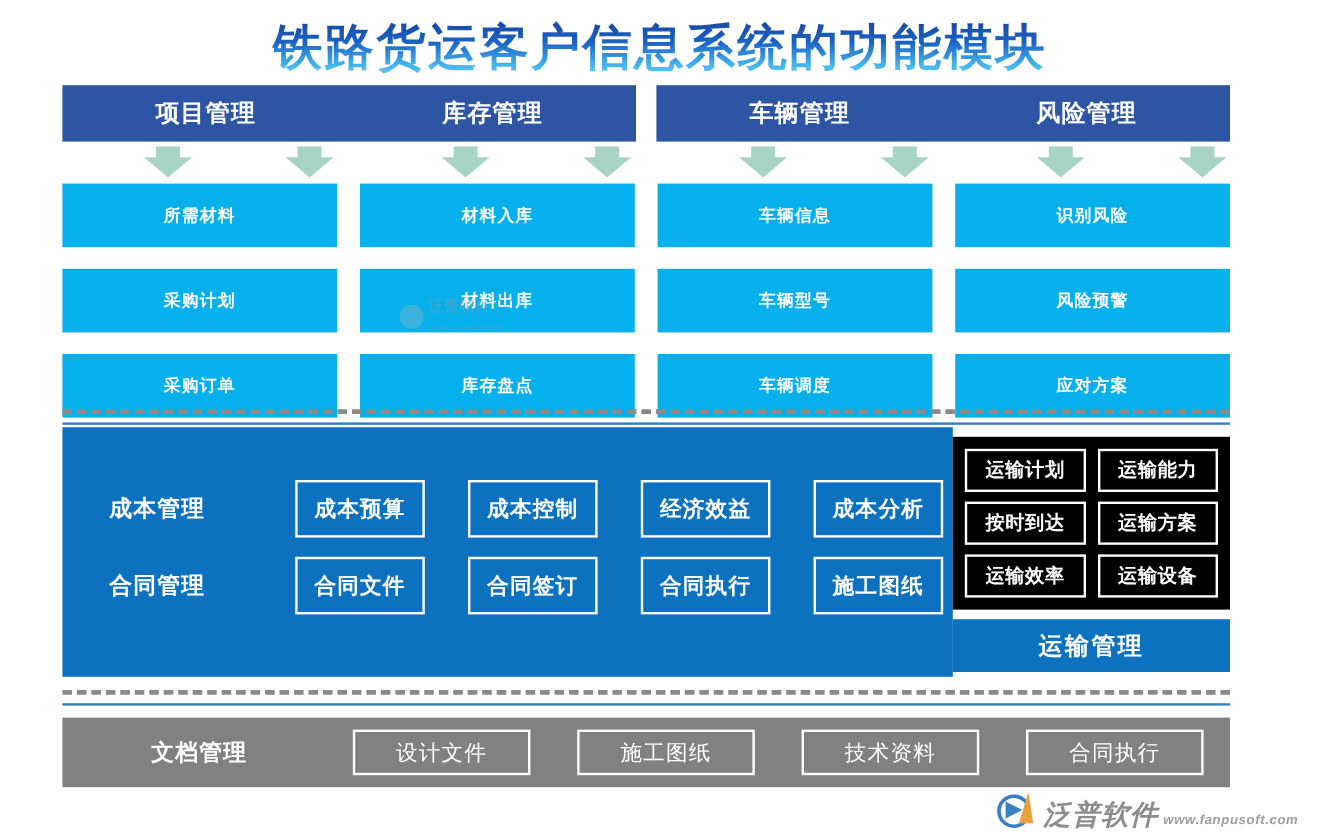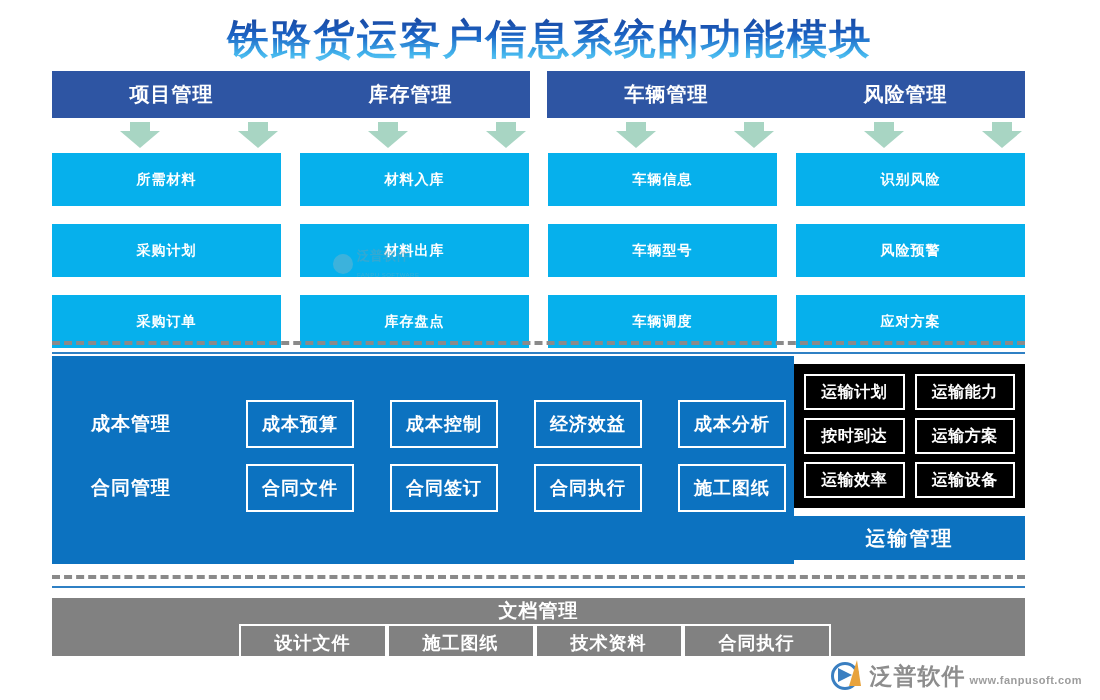--- a/index.html
+++ b/index.html
@@ -242,21 +242,20 @@
   
   .footer-band {
     position: absolute;
     top: 598px;
     left: 0;
     width: 973px;
     height: 58px;
     background: #818181;
     display: flex;
     align-items: center;
-    flex-direction: column;
   }
   .footer-label {
     width: 228px;
     text-align: center;
     color: #ffffff;
     font-size: 19px;
     font-weight: bold;
     letter-spacing: 1px;
   }
   .footer-boxes {
@@ -266,21 +265,21 @@
     padding-right: 22px;
     padding-left: 14px;
     box-sizing: border-box;
   }
   .footer-box {
     width: 148px;
     height: 38px;
     border: 2px solid #ffffff;
     color: #ffffff;
     font-size: 18px;
-    font-weight: bold;
+    font-weight: normal;
     letter-spacing: 1px;
     display: flex;
     align-items: center;
     justify-content: center;
     box-sizing: border-box;
   }
 
   
   .watermark-center {
     position: absolute;
@@ -314,21 +313,22 @@
     color: #a8a8a8;
     letter-spacing: 0.5px;
   }
 
   
   .brand {
     position: absolute;
     right: 18px;
     bottom: 8px;
     display: flex;
-    align-items: center;
+    align-items: flex-end;
+    font-style: italic;
   }
   .brand-mark {
     width: 34px;
     height: 32px;
     position: relative;
     margin-right: 4px;
     flex: none;
   }
   .brand-mark .ring {
     position: absolute;

